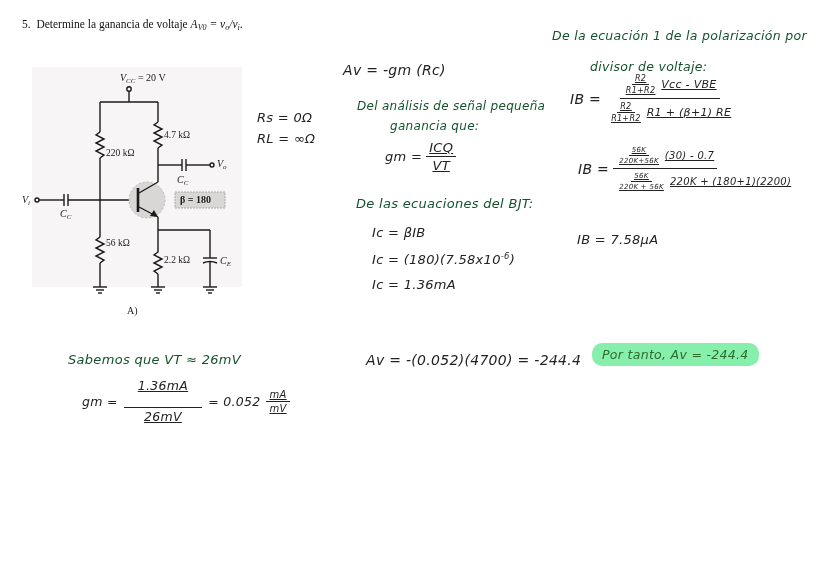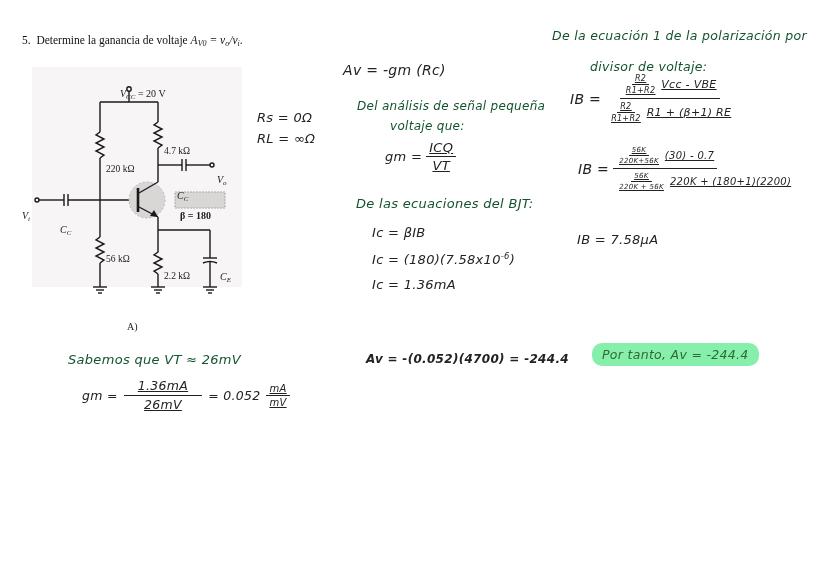--- a/index.html
+++ b/index.html
@@ -2,21 +2,21 @@
 <html><head>
 <meta charset="utf-8">
 <style>
   html, body { margin:0; padding:0; background:#ffffff; }
   body { width:828px; height:585px; position:relative; overflow:hidden; font-family:"DejaVu Sans", sans-serif; color:#1a1a1a; }
   .abs { position:absolute; }
   .hand { font-family:"DejaVu Sans", sans-serif; font-style:italic; letter-spacing:0.3px; }
   .red { color:#14532d; }
   .green { color:#2f6b2a; }
   .ink { color:#222; }
-  .serif { font-family:"Liberation Serif", serif;margin-top:16px; }
+  .serif { font-family:"Liberation Serif", serif; }
   .frac { display:inline-flex; flex-direction:column; align-items:center; vertical-align:middle;text-decoration:underline; }
   .frac .num { border-bottom:1.2px solid #222; padding:0 3px 1px; }
   .frac .den { padding:1px 3px 0; }
   .sub { font-size:0.7em; vertical-align:-0.3em; }
   .sup { font-size:0.65em; vertical-align:0.6em; }
   .highlight { background:#86efac; border-radius:10px; padding:4px 10px; }
 </style>
 </head>
 <body>
 
@@ -102,21 +102,21 @@
   <div class="abs serif" style="left:195px; top:96px; font-size:10px;"><i>V</i><i class="sub">o</i></div>
   <div class="abs serif" style="left:105px; top:243px; font-size:10px;">A)</div>
 </div>
 
 <div class="abs hand ink" style="left:257px; top:110px; font-size:13px;">Rs = 0Ω</div>
 <div class="abs hand ink" style="left:257px; top:131px; font-size:13px;">RL = ∞Ω</div>
 
 <div class="abs hand ink" style="left:343px; top:62px; font-size:14px;">Av = -gm (Rc)</div>
 
 <div class="abs hand red" style="left:357px; top:99px; font-size:12px;">Del análisis de señal pequeña</div>
-<div class="abs hand red" style="left:390px; top:119px; font-size:12px;">voltaje que:</div>
+<div class="abs hand red" style="left:390px; top:119px; font-size:12px;">ganancia que:</div>
 <div class="abs hand ink" style="left:385px; top:140px; font-size:13px; display:flex; align-items:center; gap:4px;">
   <span>gm =</span>
   <span class="frac">
       <span class="num">ICQ</span>
       <span class="den">VT</span>
     </span>
 </div>
 
 <div class="abs hand red" style="left:356px; top:196px; font-size:13px;">De las ecuaciones del BJT:</div>
 <div class="abs hand ink" style="left:372px; top:225px; font-size:13px;">Ic = βIB</div>
@@ -165,25 +165,25 @@
     </span>
   </span>
 </div>
 
 <div class="abs hand ink" style="left:577px; top:232px; font-size:13px;">IB = 7.58µA</div>
 
 <div class="abs hand red" style="left:68px; top:352px; font-size:13px;">Sabemos que VT ≈ 26mV</div>
 <div class="abs hand ink" style="left:82px; top:378px; font-size:12.5px; display:flex; align-items:center; gap:6px;">
   <span>gm =</span>
   <span class="frac" style="min-width:70px;">
-      <span class="num" style="padding:0 14px 2px;">1.36mA</span>
+      <span class="num" style="padding:0 14px 14px;">1.36mA</span>
       <span class="den">26mV</span>
     </span>
   <span>= 0.052</span>
   <span class="frac" style="font-size:10px;">
       <span class="num">mA</span>
       <span class="den">mV</span>
     </span>
 </div>
 
-<div class="abs hand ink" style="left:366px; top:352px; font-size:12px;font-weight:bold;">Av = -(0.052)(4700) = -244.4</div>
+<div class="abs hand ink" style="left:366px; top:352px; font-size:14px;">Av = -(0.052)(4700) = -244.4</div>
 
 <div class="abs hand green highlight" style="left:592px; top:343px; font-size:12.5px;">Por tanto, Av = -244.4</div>
 
 </body></html>

